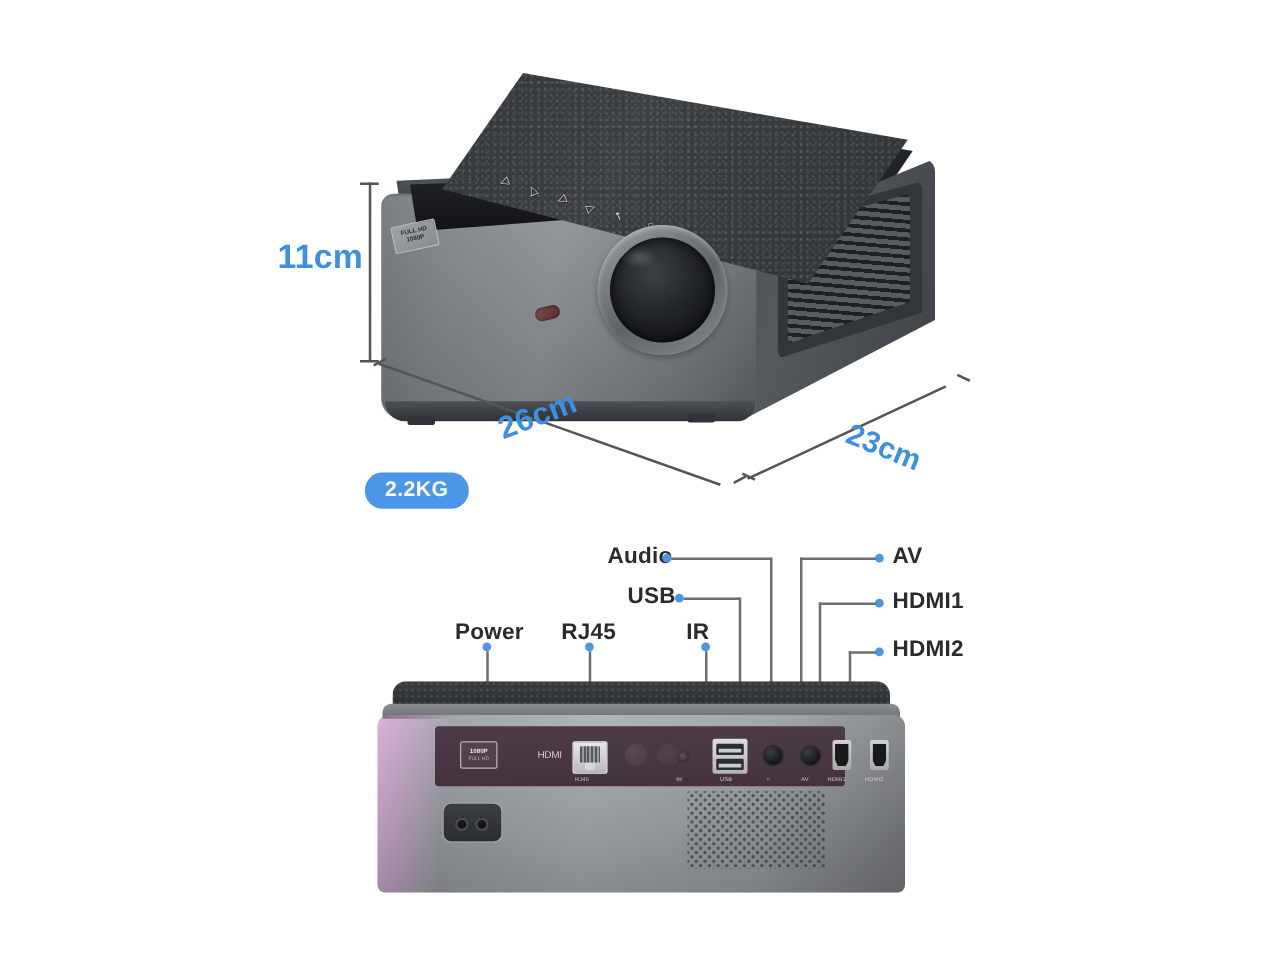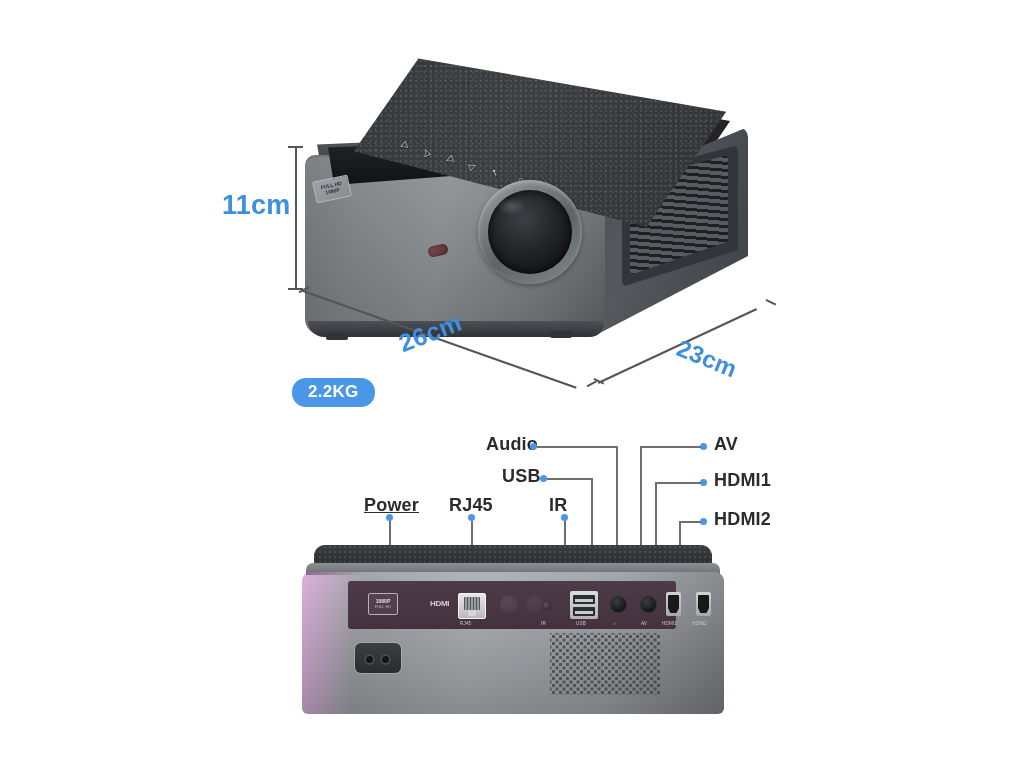--- a/index.html
+++ b/index.html
@@ -176,21 +176,21 @@
   .io-panel{
     position:absolute;left:48px;top:36px;width:328px;height:48px;
     background:linear-gradient(180deg,#4e3b49,#43323e);
     border-radius:3px;
   }
   .io-label{
     position:absolute;font-size:4.5px;color:#cfc6cd;letter-spacing:.2px;
     white-space:nowrap;bottom:3px;
   }
   .hdmi-logo{
-    position:absolute;left:82px;top:18px;font-size:8px;font-weight:bold;
+    position:absolute;left:82px;top:18px;font-size:8px;font-weight:normal;
     color:#d3ccd1;letter-spacing:-.3px;
   }
   .res-badge{
     position:absolute;left:20px;top:12px;width:28px;height:20px;
     border:1px solid #b9b1b7;border-radius:2px;
     display:flex;flex-direction:column;align-items:center;justify-content:center;
     background:rgba(255,255,255,.05);
   }
   .res-badge b{font-size:5px;color:#e6e0e4;line-height:1.1;}
   .res-badge i{font-size:4px;color:#bdb4bb;font-style:normal;line-height:1.1;}
@@ -317,21 +317,21 @@
   <div class="abs tick" style="left:591px;top:378px;transform:rotate(62deg);"></div>
   <div class="abs dim dim-26" style="left:400px;top:330px;">26cm</div>
 
   <div class="abs rule-d" style="left:598px;top:382px;width:175px;transform:rotate(-25deg);"></div>
   <div class="abs tick" style="left:598px;top:376px;transform:rotate(-65deg);"></div>
   <div class="abs tick" style="left:770px;top:297px;transform:rotate(-65deg);"></div>
   <div class="abs dim dim-23" style="left:678px;top:333px;">23cm</div>
 
   <div class="abs weight-badge" style="left:292px;top:378px;">2.2KG</div>
 
-  <div class="abs callout-label" style="left:364px;top:495px;text-decoration:underline;">Power</div>
+  <div class="abs callout-label" style="left:364px;top:495px;">Power</div>
   <div class="abs callout-label" style="left:449px;top:495px;">RJ45</div>
   <div class="abs callout-label" style="left:549px;top:495px;">IR</div>
   <div class="abs callout-label" style="left:502px;top:466px;">USB</div>
   <div class="abs callout-label" style="left:486px;top:434px;">Audio</div>
   <div class="abs callout-label" style="left:714px;top:434px;">AV</div>
   <div class="abs callout-label" style="left:714px;top:470px;">HDMI1</div>
   <div class="abs callout-label" style="left:714px;top:509px;">HDMI2</div>
 
   <div class="abs dot" style="left:386px;top:514px;"></div>
   <div class="abs dot" style="left:468px;top:514px;"></div>

